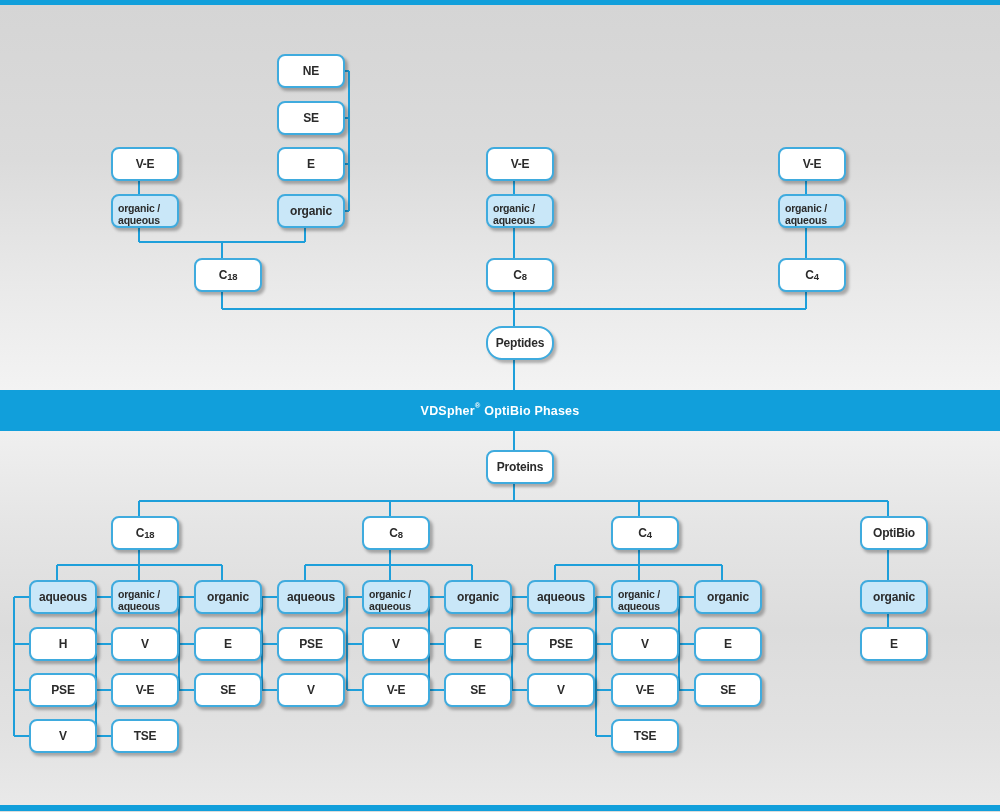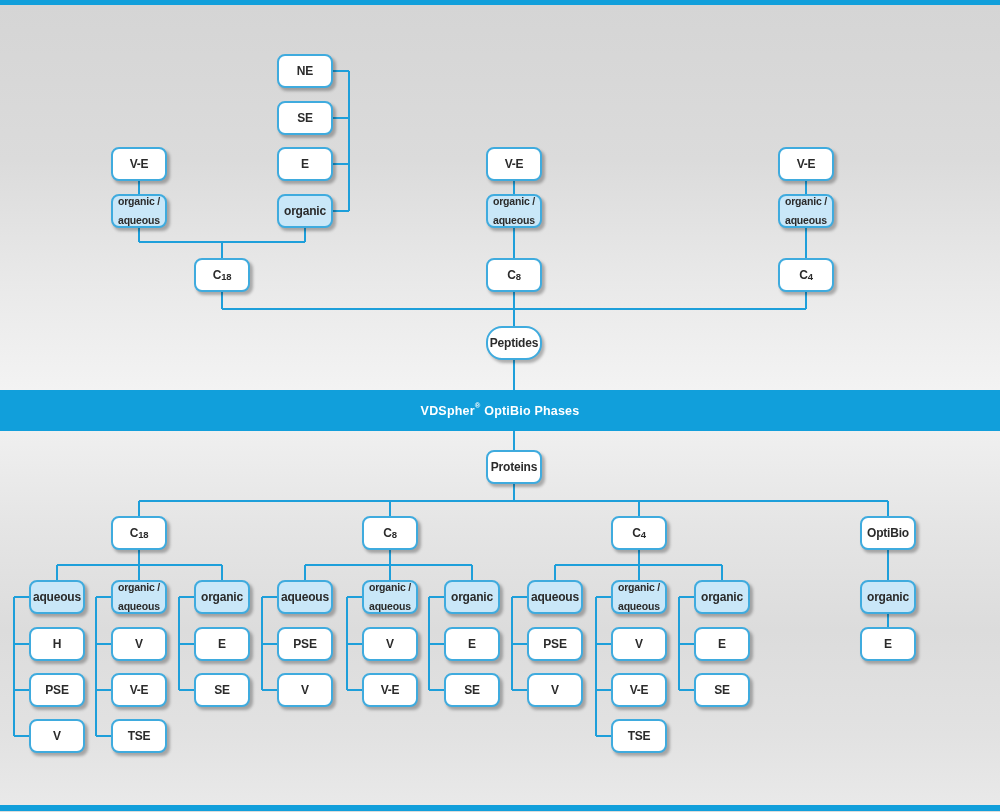--- a/index.html
+++ b/index.html
@@ -18,31 +18,31 @@
     background:linear-gradient(180deg,#F1F1F1 0%,#E5E5E5 28%,#DCDCDC 55%,#E2E2E2 82%,#E9E9E9 100%);}
   .banner{
     position:absolute;left:0;top:390px;width:1000px;height:41px;
     background:var(--accent,#119FDB);
     display:flex;align-items:center;justify-content:center;
     color:#FFFFFF;font-weight:bold;font-size:12.5px;letter-spacing:0.2px;
   }
   .banner sup{font-size:7.5px;position:relative;top:-1px;line-height:0;}
   #edges{position:absolute;left:0;top:0;}
   .node{
-    position:absolute;width:56px;height:34px;box-sizing:border-box;
+    position:absolute;width:68px;height:34px;box-sizing:border-box;
     background:#FFFFFF;border:2px solid var(--border,#3FABDE);border-radius:8px;
     box-shadow:2.5px 3px 3px rgba(0,0,0,0.28);
     display:flex;align-items:center;justify-content:center;
     font-weight:bold;font-size:12px;letter-spacing:-0.2px;color:#2B2B2B;
     white-space:nowrap;
   }
   .node.blue{background:var(--fillblue,#C9E7F8);}
   .node .sub{font-size:9.5px;padding-top:2px;}
   .node.two{
-    flex-direction:column;align-items:flex-start;justify-content:space-between;
+    flex-direction:column;align-items:flex-start;justify-content:flex-end;
     padding-left:5px;font-size:10.5px;line-height:11.5px;letter-spacing:-0.2px;
   }
 </style>
 </head>
 <body>
 
 <div class="stage">
   <div class="sec sec-top"></div>
   <div class="sec sec-bottom"></div>
   <div class="bar bar-top"></div>

